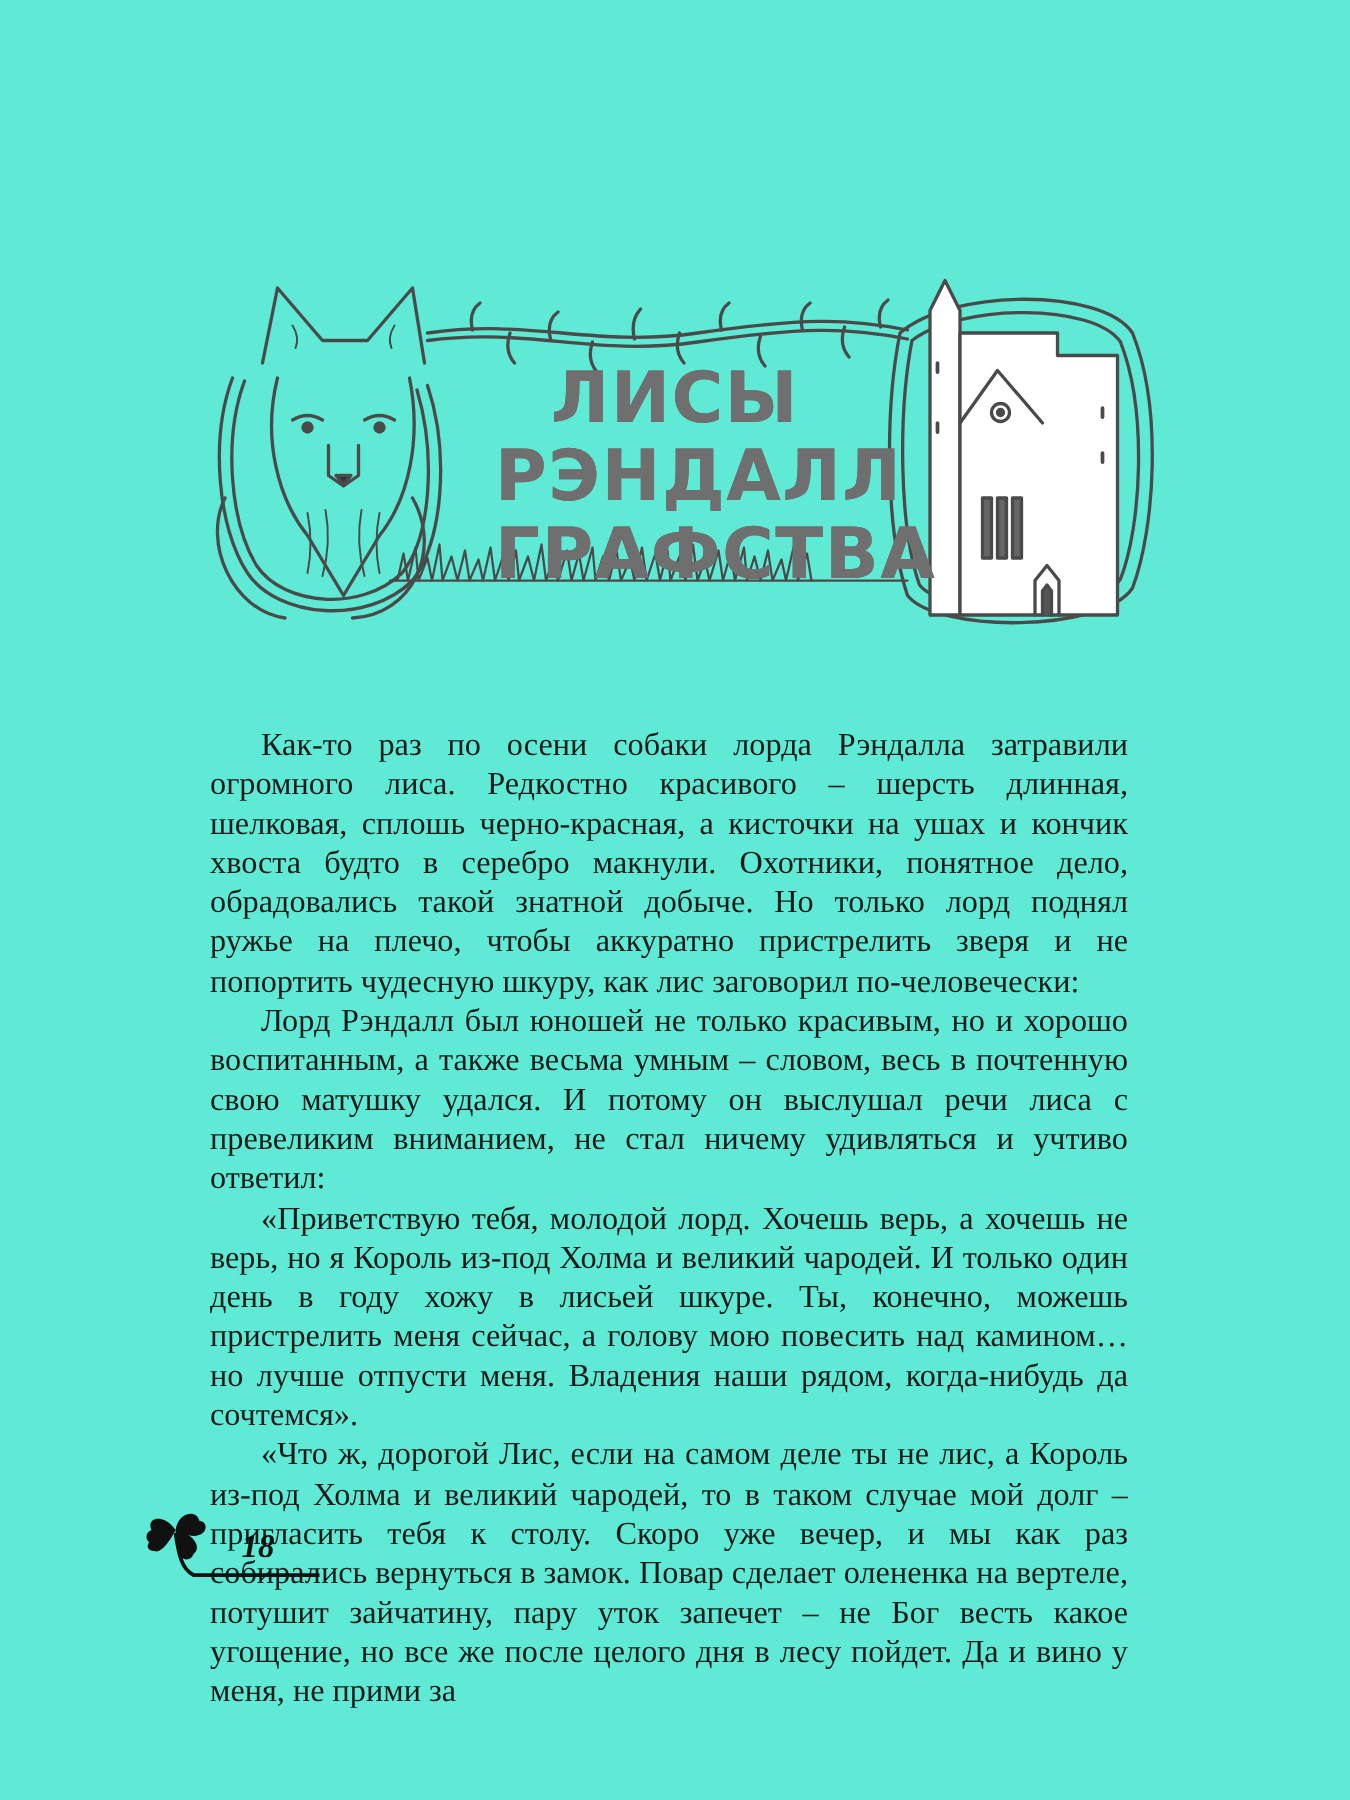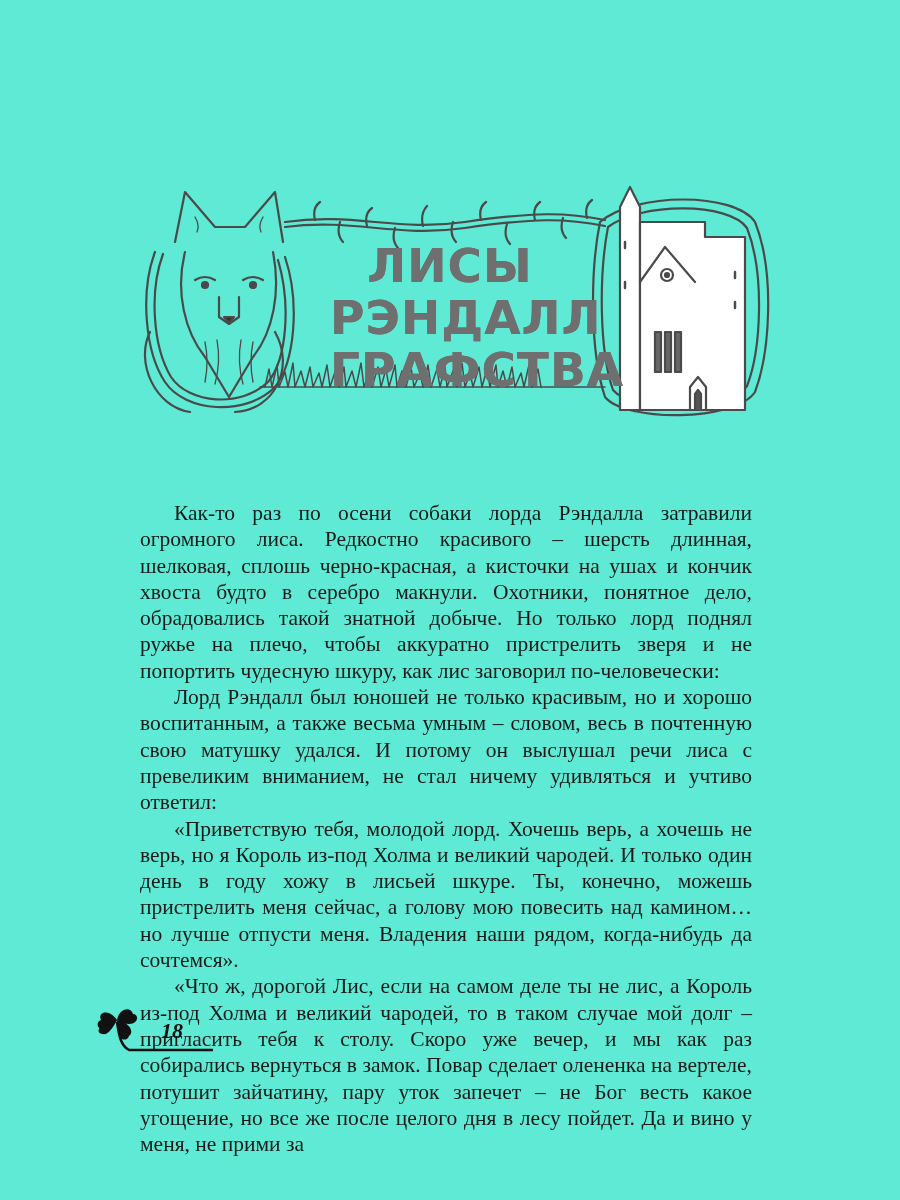--- a/index.html
+++ b/index.html
@@ -13,21 +13,21 @@
     position: absolute; left: 330px; top: 240px; width: 240px;
     text-align: center;
     font-family: "DejaVu Sans", sans-serif; font-weight: bold;
     font-size: 47px; line-height: 52px; color: #6f6f6f;
     letter-spacing: 1px;
     text-shadow: 0 0 0.4px #6f6f6f;
   }
   .chapter-title div { display: block; }
 
   .body-text {
-    position: absolute; left: 140px; top: 500px; width: 612px;
+    position: absolute; left: 140px; top: 483px; width: 612px;
     font-family: "Liberation Serif", serif;
     font-size: 21.5px; line-height: 26.3px; color: #1a1a1a;
     text-align: justify; hyphens: manual;
   }
   .body-text p { margin: 0; text-indent: 34px; }
 
   .footer { position: absolute; left: 95px; top: 1006px; width: 120px; height: 50px; }
   .footer svg { position: absolute; left: 0; top: 0; }
   .page-number {
     position: absolute; left: 66px; top: 12px;

